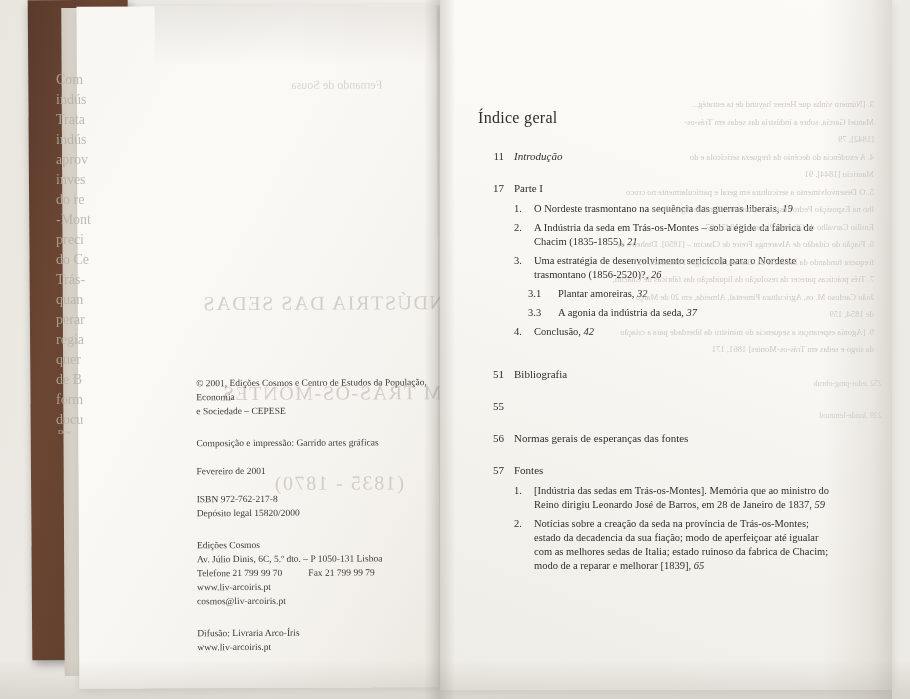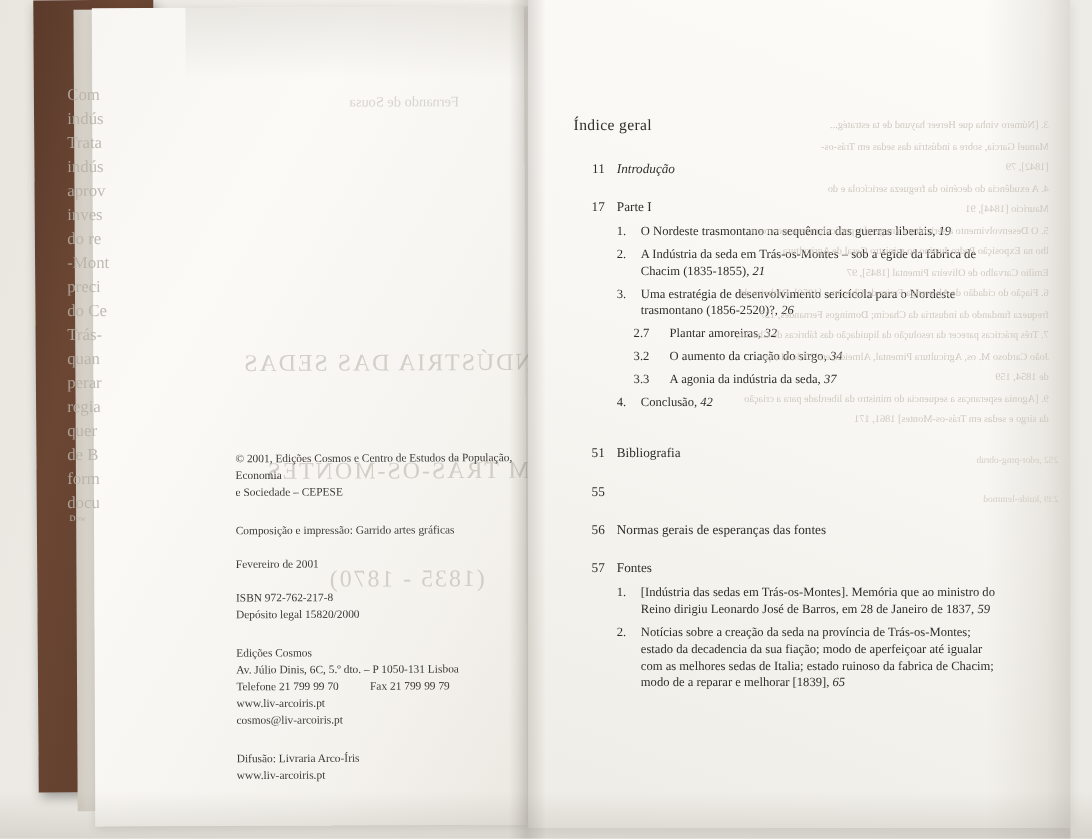--- a/index.html
+++ b/index.html
@@ -151,23 +151,24 @@
 
   
   .toc {
     position: absolute;
     left: 38px;
     top: 96px;
     width: 360px;
     color: #2f2e2b;
   }
   .toc-title {
-    font-size: 13px;
+    font-size: 16px;
     margin-bottom: 22px;
     letter-spacing: 0.3px;
+    margin-top: 13px;
   }
   .toc-entry {
     display: flex;
     align-items: flex-start;
     margin-bottom: 9px;
     font-size: 11px;
     line-height: 15px;
   }
   .toc-page {
     width: 26px;
@@ -344,26 +345,22 @@
             </li>
             <li>
               <span class="sub-num">2.</span>
               <span class="sub-text"><span>A Indústria da seda em Trás-os-Montes – sob a égide da fábrica de Chacim (1835-1855), </span><span class="it">21</span></span>
             </li>
             <li>
               <span class="sub-num">3.</span>
               <span class="sub-text"><span>Uma estratégia de desenvolvimento sericícola para o Nordeste trasmontano (1856-2520)?, </span><span class="it">26</span></span>
             </li>
             <li>
-              <span class="sub-num deep">2.7</span>
+              <span class="sub-num deep">3.1</span>
               <span class="sub-text"><span>Plantar amoreiras, </span><span class="it">32</span></span>
-            </li>
-            <li>
-              <span class="sub-num deep">3.2</span>
-              <span class="sub-text"><span>O aumento da criação do sirgo, </span><span class="it">34</span></span>
             </li>
             <li>
               <span class="sub-num deep">3.3</span>
               <span class="sub-text"><span>A agonia da indústria da seda, </span><span class="it">37</span></span>
             </li>
             <li>
               <span class="sub-num">4.</span>
               <span class="sub-text"><span>Conclusão, </span><span class="it">42</span></span>
             </li>
           </ul>

